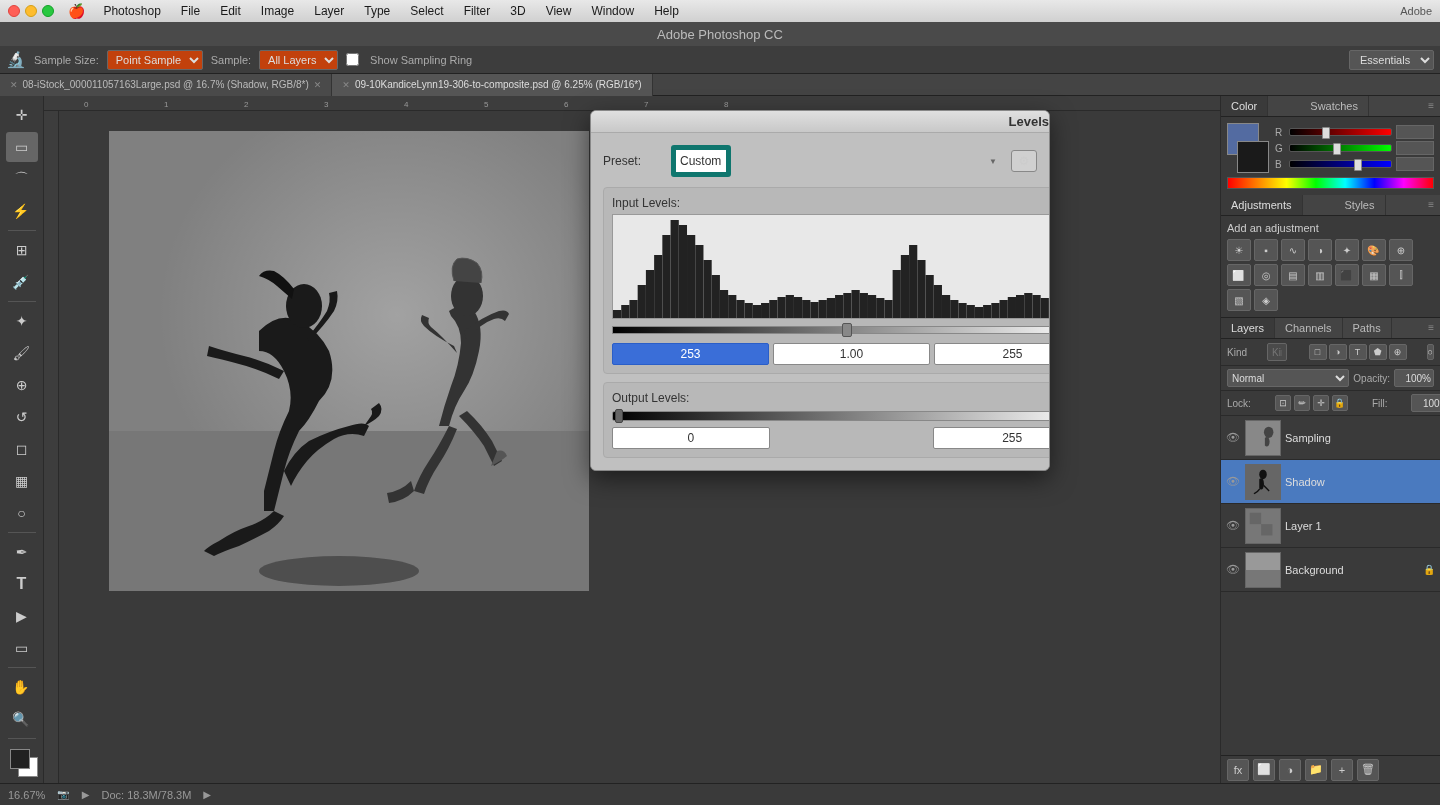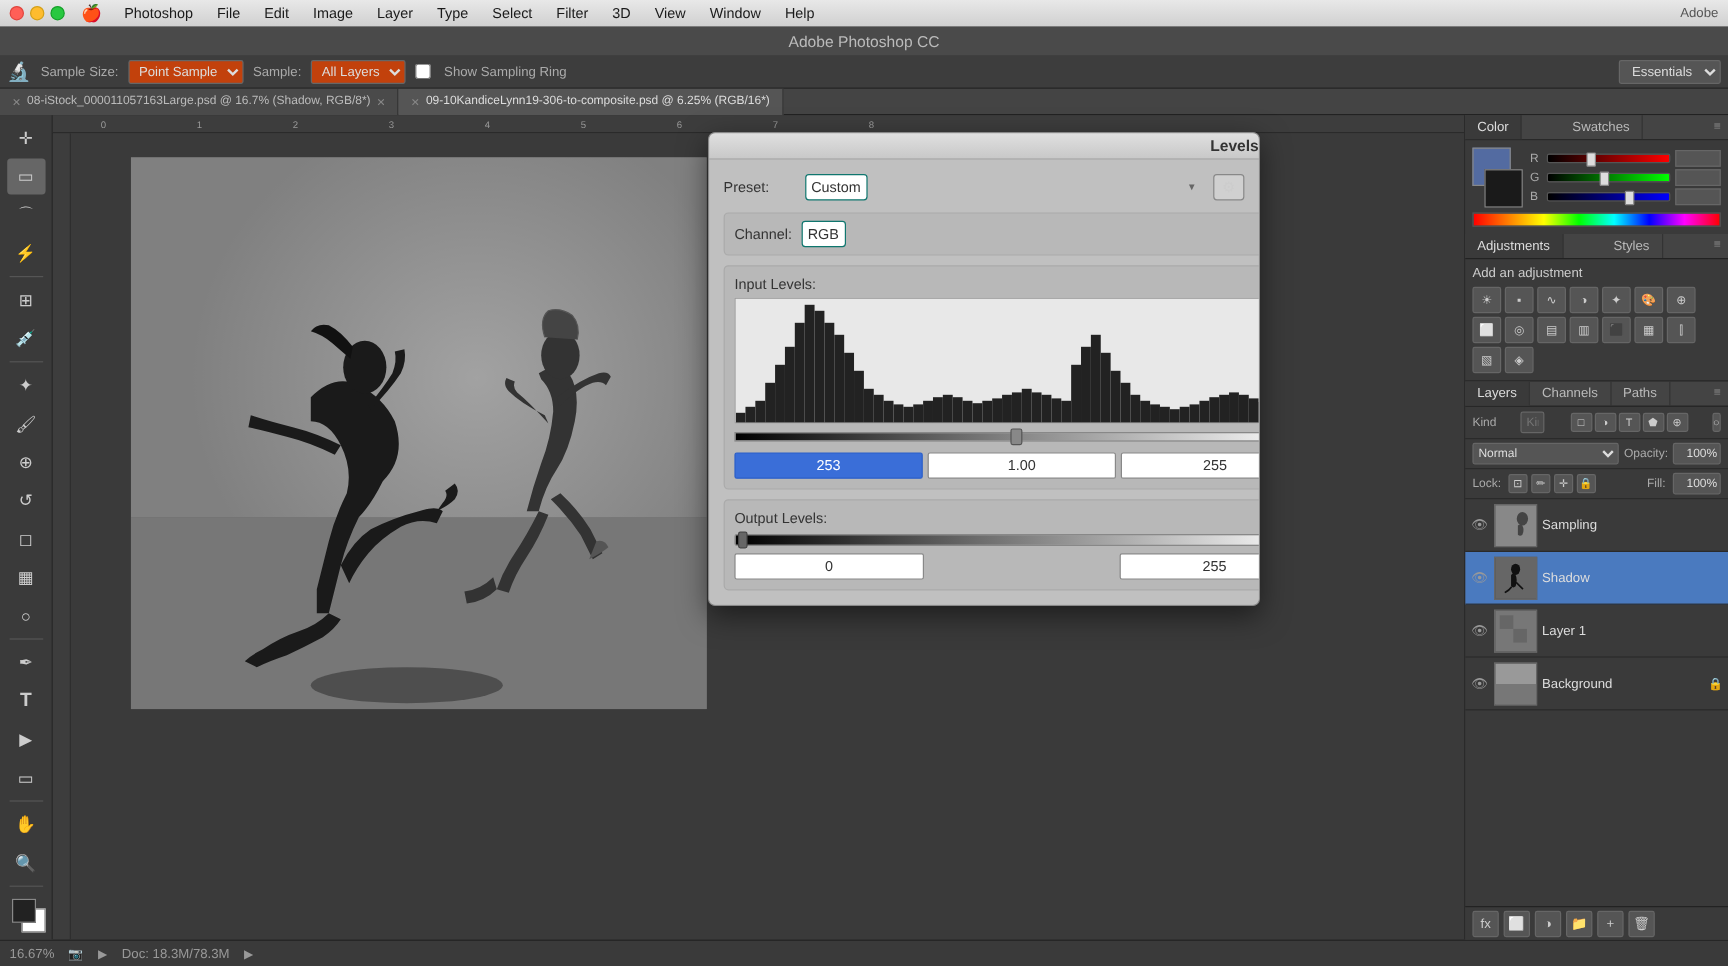--- a/index.html
+++ b/index.html
@@ -360,21 +360,21 @@
       border: 1px solid #666;
       color: #ddd;
       font-size: 10px;
       text-align: right;
       padding: 0 2px;
       border-radius: 2px;
     }
     .layers-lock-row {
       display: flex;
       align-items: center;
-      gap: 6px;
+      gap: 24px;
       padding: 3px 6px;
       border-bottom: 1px solid #2a2a2a;
       font-size: 10px;
     }
     .layer-item {
       display: flex;
       align-items: center;
       height: 44px;
       padding: 0 4px;
       border-bottom: 1px solid #2a2a2a;
@@ -460,23 +460,23 @@
       gap: 8px;
       margin-bottom: 10px;
     }
     .dialog-label {
       font-size: 12px;
       color: #333;
       width: 60px;
     }
     .dialog-select {
       flex: 1;
-      height: 22px;
+      height: 32px;
       background: white;
-      border: 1px solid #0f766e;
+      border: 5px solid #0f766e;
       border-radius: 3px;
       font-size: 12px;
       color: #333;
       padding: 0 4px;
       appearance: none;
       -webkit-appearance: none;
     }
     .dialog-select-wrapper {
       flex: 1;
       position: relative;
@@ -928,31 +928,20 @@
         </select>
         <span class="dialog-select-arrow">▼</span>
       </div>
       <div class="dialog-gear" title="Settings">⚙</div>
     </div>
 
     <div style="display:flex;gap:10px;">
 
       <div style="flex:1;">
 
-        <div style="border:1px solid #aaa;background:#b8b8b8;border-radius:4px;padding:6px 8px;margin-bottom:8px;">
-          <div style="display:flex;align-items:center;gap:8px;">
-            <span style="font-size:12px;color:#333;">Channel:</span>
-            <div style="flex:1;position:relative;">
-              <select class="dialog-select">
-                <option>RGB</option>
-              </select>
-              
-            </div>
-          </div>
-        </div>
 
         <div style="border:1px solid #aaa;background:#b8b8b8;border-radius:4px;padding:8px;">
           <div style="font-size:12px;color:#333;margin-bottom:4px;">Input Levels:</div>
 
           <div style="width:100%;height:105px;background:#e8e8e8;border:1px solid #999;position:relative;overflow:hidden;">
             <svg width="100%" height="105" viewBox="0 0 290 105" preserveAspectRatio="none">
 
               <rect x="0" y="95" width="5" height="10" fill="#222"></rect>
               <rect x="5" y="90" width="5" height="15" fill="#222"></rect>
               <rect x="10" y="85" width="5" height="20" fill="#222"></rect>

